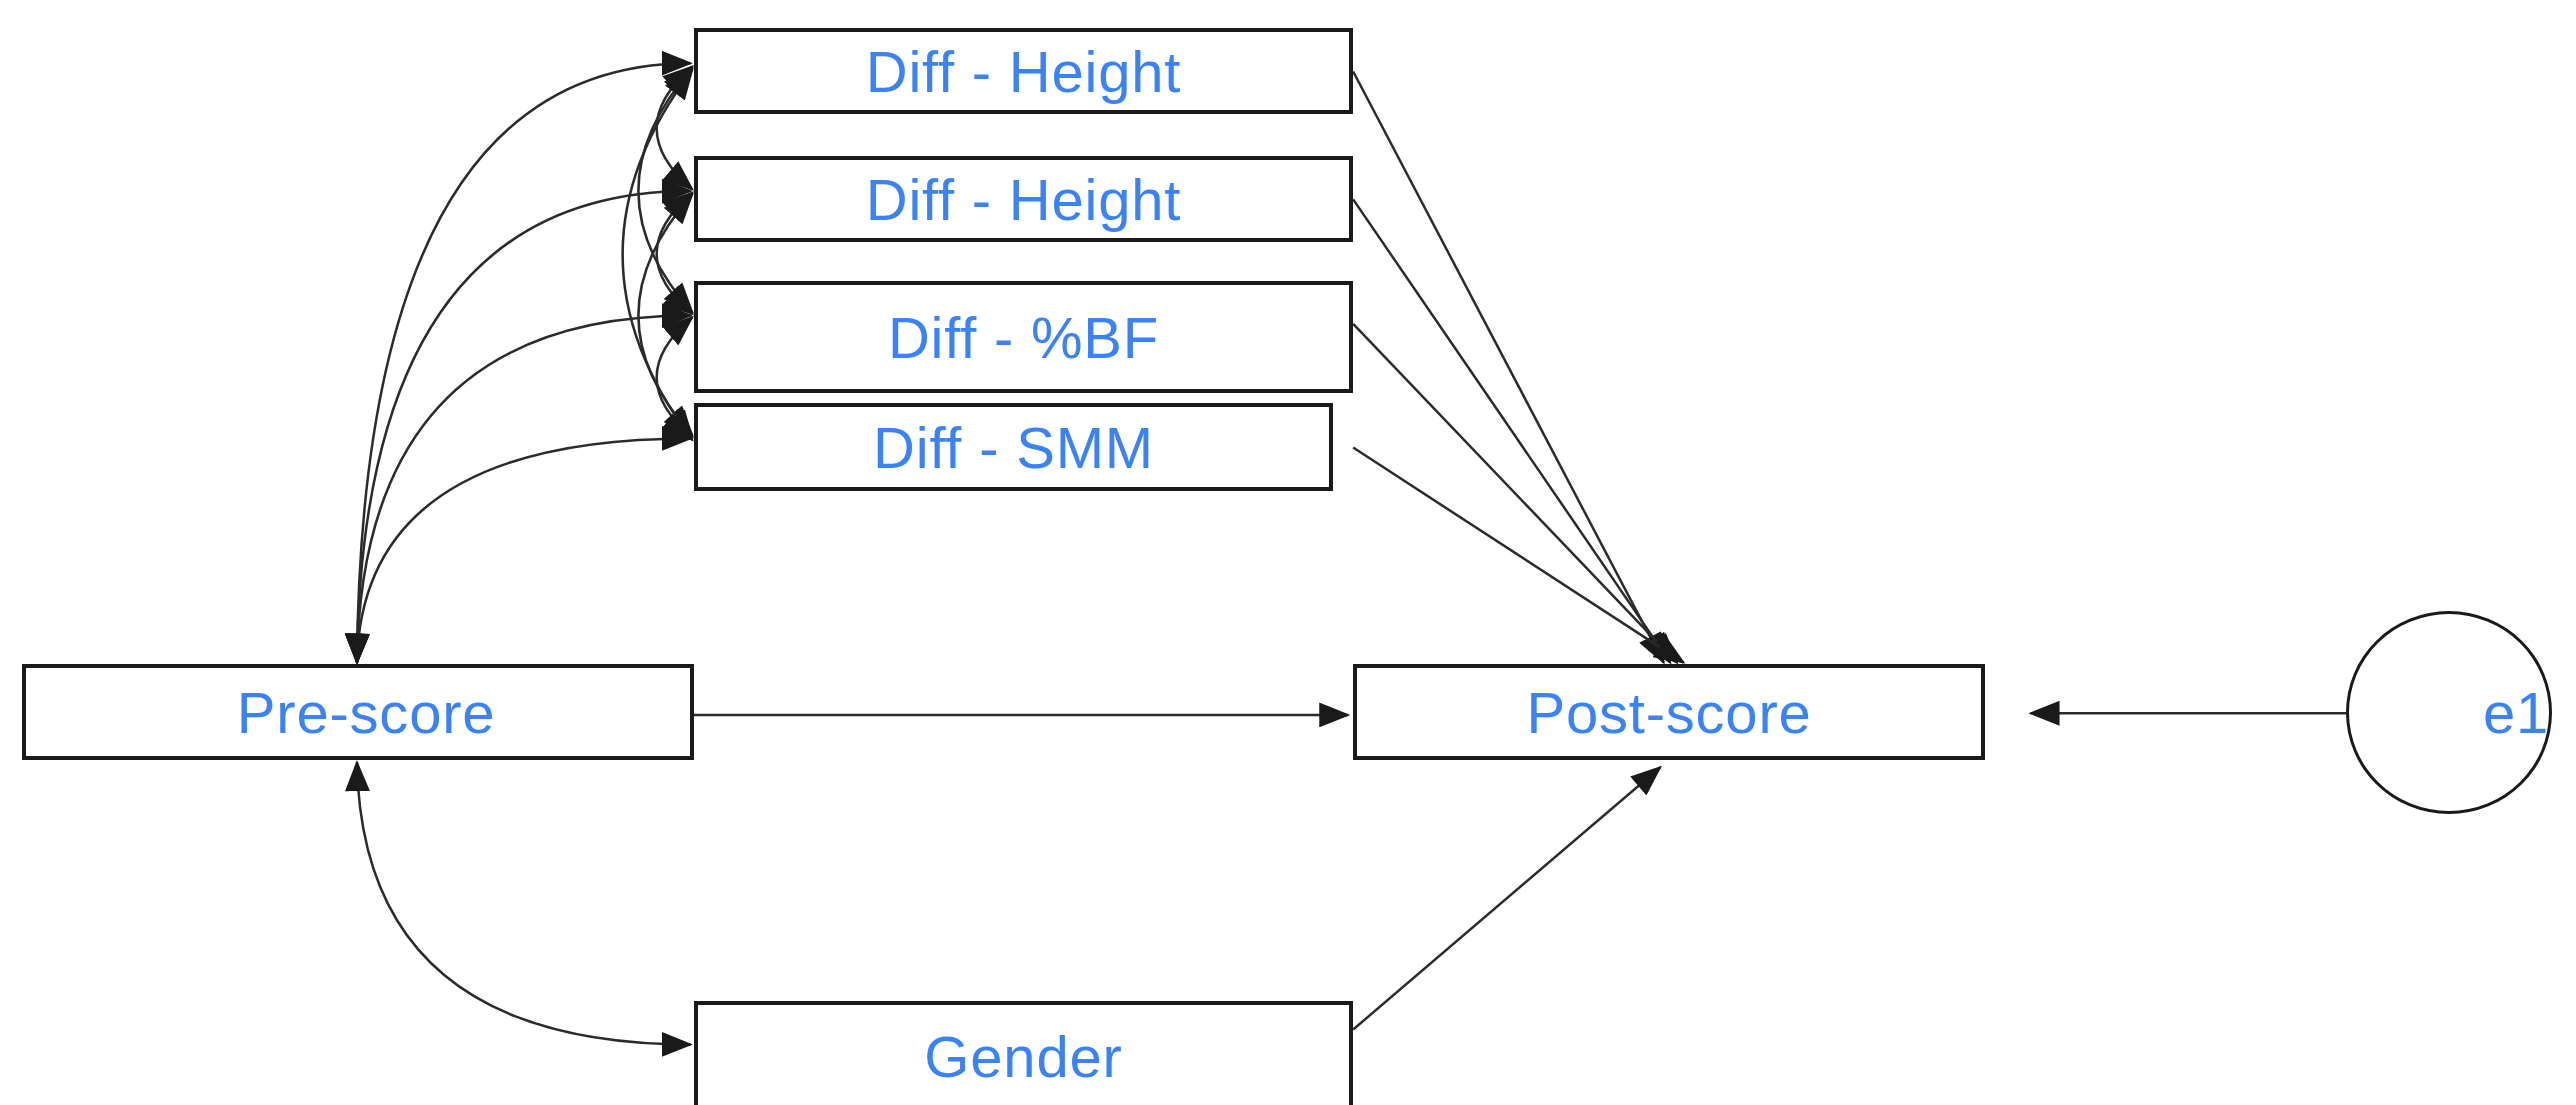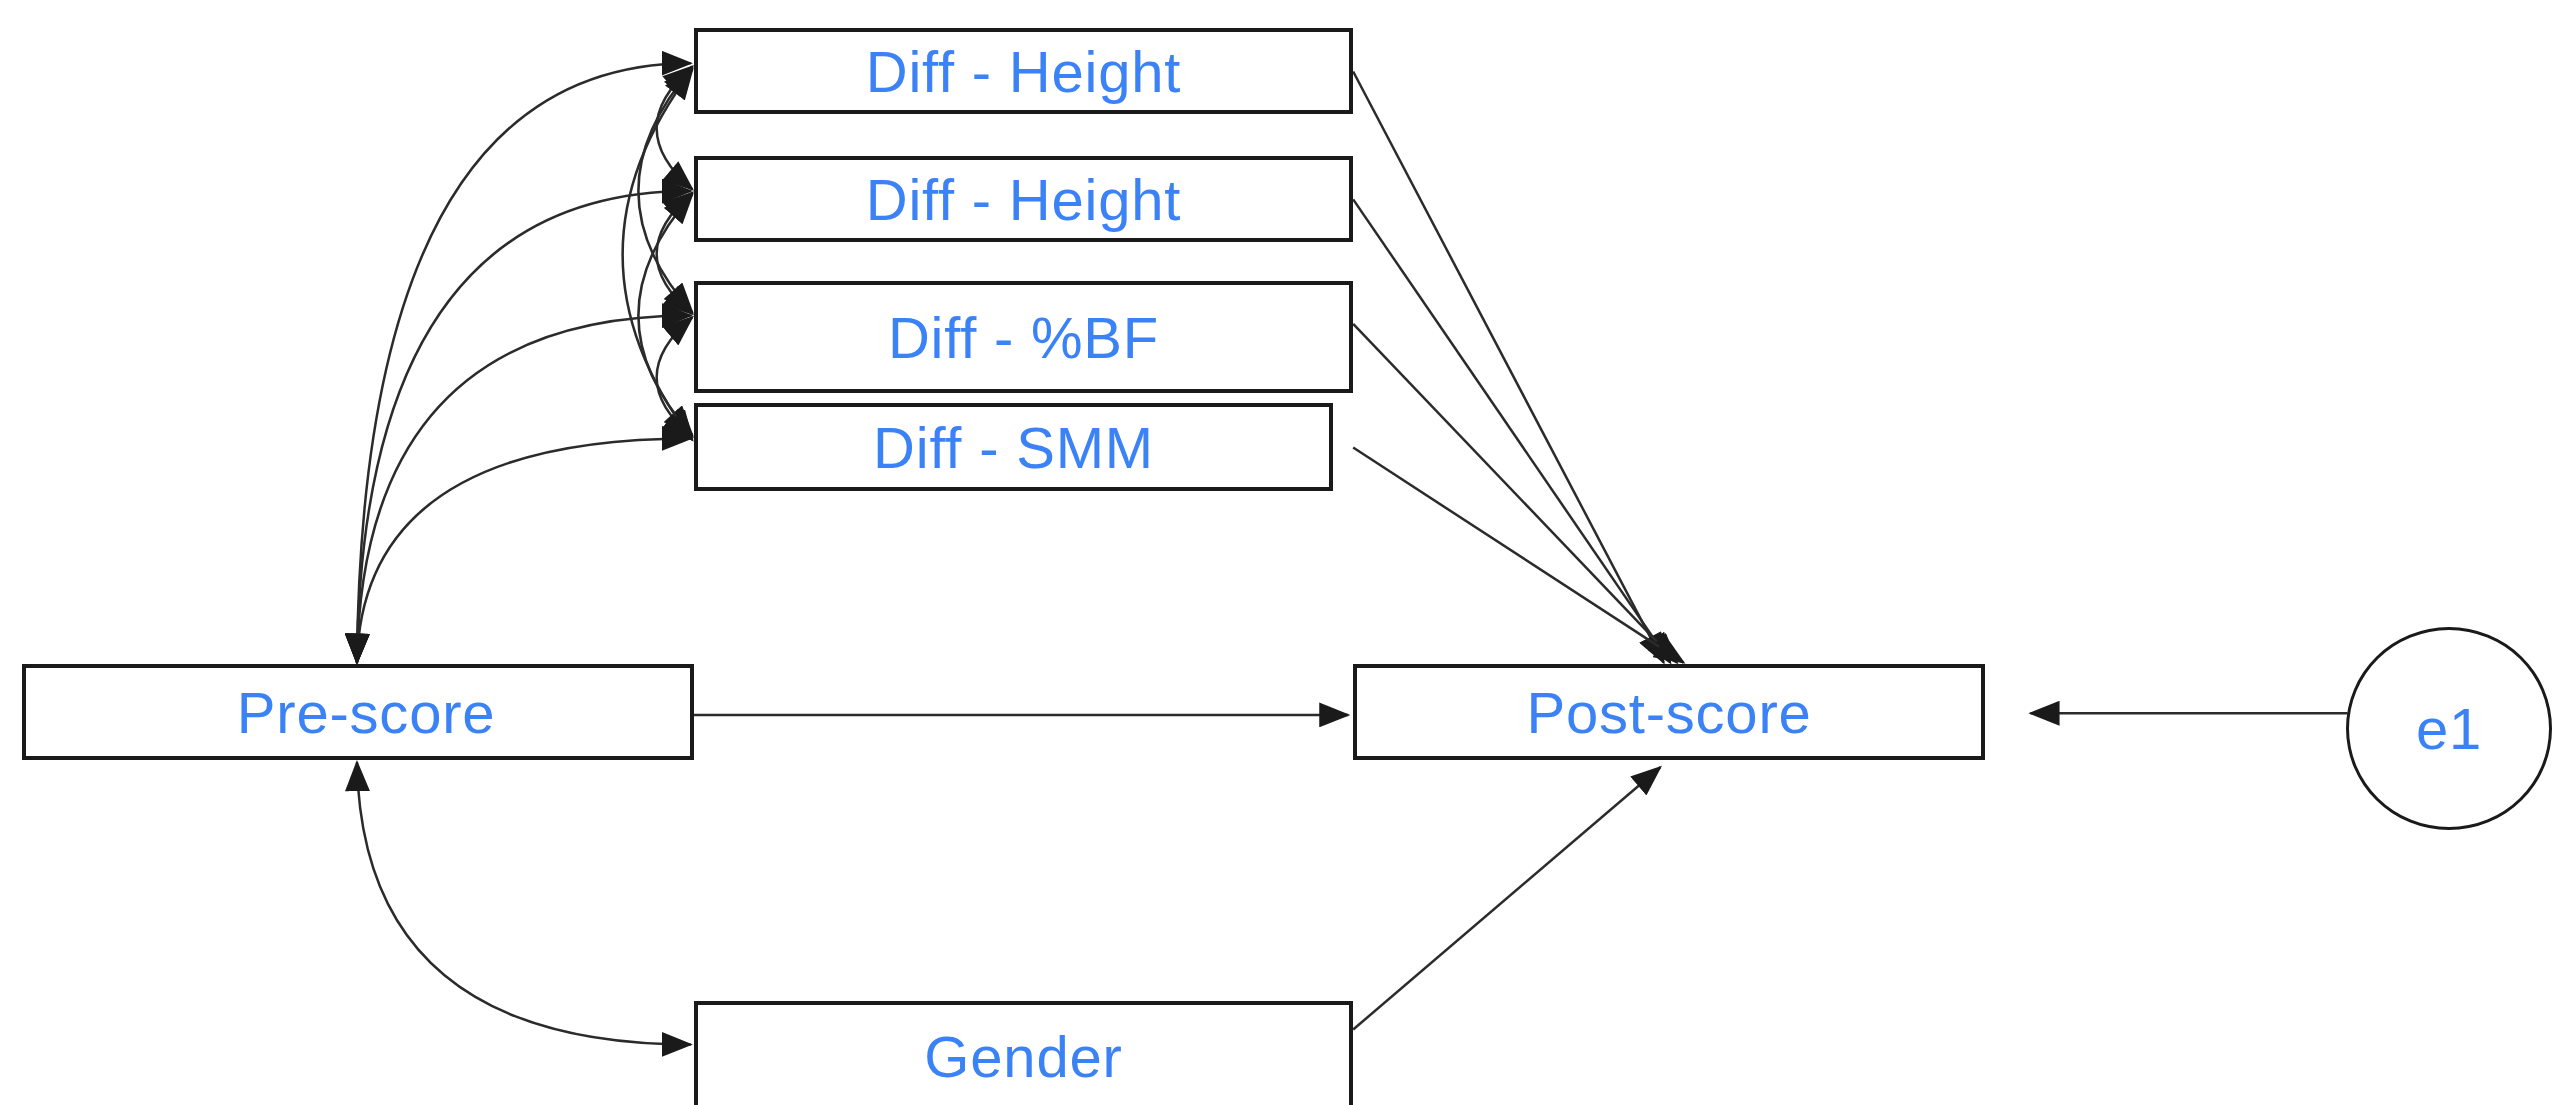--- a/index.html
+++ b/index.html
@@ -38,21 +38,21 @@
   .node.rect-node { border-radius: 0; }
   .node.ellipse-node { border-radius: 50%; border-width: 3.3px; }
 
   #node-diff-height { left: 694px; top: 28px;  width: 659px; height: 86px; }
   #node-diff-weight { left: 694px; top: 156px; width: 659px; height: 86px; }
   #node-diff-bf     { left: 694px; top: 281px; width: 659px; height: 112px; }
   #node-diff-smm    { left: 694px; top: 403px; width: 639px; height: 88px; }
   #node-pre-score   { left: 21.6px;  top: 664px; width: 672px; height: 96px; padding-left: 17px; }
   #node-post-score  { left: 1353px;top: 664px; width: 632px; height: 96px; }
   #node-gender      { left: 694px; top: 1001px;width: 659px; height: 110px; }
-  #node-e1          { left: 2346px; top: 627px; width: 206px; height: 203px; }
+  #node-e1          { left: 2346px; top: 611px; width: 206px; height: 203px; justify-content: flex-end; }
 
   .edge { stroke: #2b2b2b; stroke-width: 3; fill: none; }
 </style>
 </head>
 <body>
 
 <div id="canvas">
 
   <svg id="edges-svg" viewBox="0 0 3103 1332" xmlns="http://www.w3.org/2000/svg">
     <defs>

